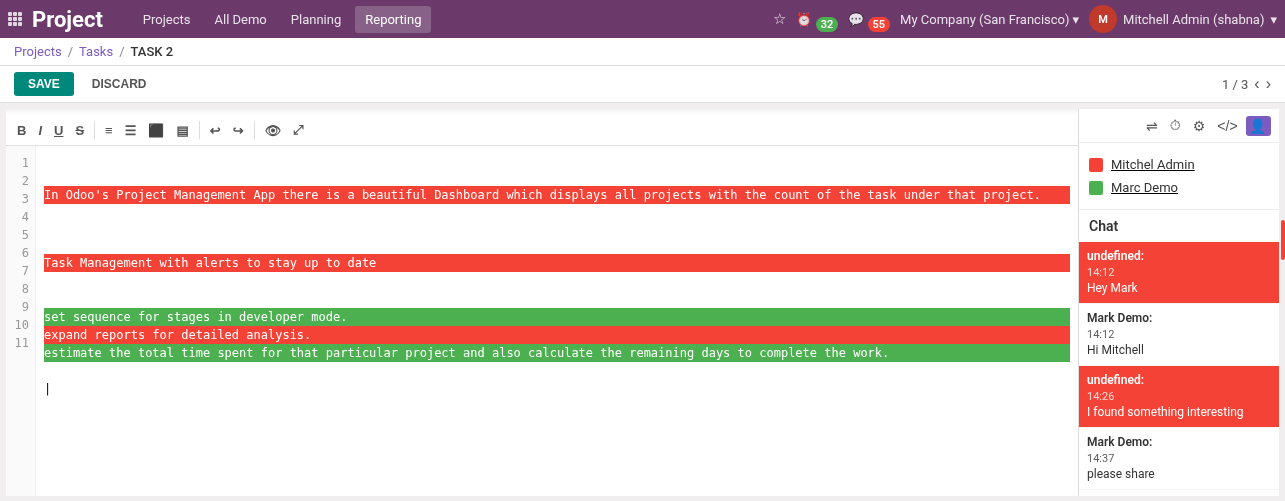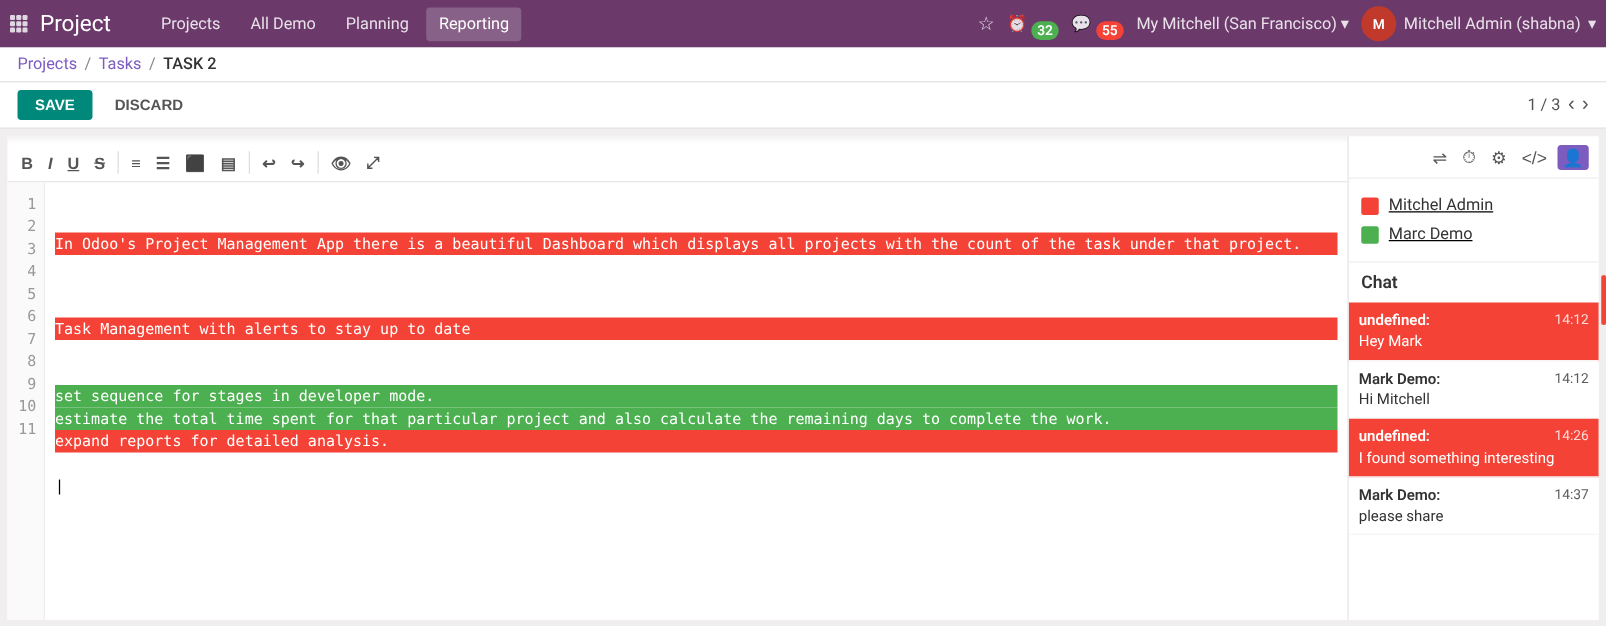--- a/index.html
+++ b/index.html
@@ -13,21 +13,21 @@
       height: 38px;
       padding: 0 8px;
       color: white;
     }
     .topnav-grid {
       width: 14px; height: 14px; margin-right: 10px;
       display: grid; grid-template-columns: repeat(3, 4px); gap: 1px;
     }
     .topnav-grid-cell { background: rgba(255,255,255,0.8); border-radius: 1px; }
     .topnav-appname {
-      font-size: 18px; font-weight: 400; margin-right: 30px; color: white;
+      font-size: 22px; font-weight: 700; margin-right: 30px; color: white;
     }
     .topnav-links {
       display: flex; gap: 4px; flex: 1;
     }
     .topnav-link {
       color: rgba(255,255,255,0.85); padding: 6px 10px; border-radius: 3px; cursor: pointer; font-size: 13px;
     }
     .topnav-link.active { background: rgba(255,255,255,0.2); color: white; }
     .topnav-right {
       display: flex; align-items: center; gap: 10px;
@@ -157,21 +157,21 @@
     
     .chat-section { flex: 1; overflow-y: auto; }
     .chat-header { font-size: 14px; font-weight: 600; padding: 8px 10px; color: #333; }
     .chat-msg {
       padding: 6px 8px; font-size: 12px; line-height: 1.4; border-bottom: 1px solid #f5f5f5;
     }
     .chat-msg.red-bg { background: #f44336; color: white; }
     .chat-msg.white-bg { background: white; color: #333; }
     .chat-msg.red2-bg { background: #f44336; color: white; }
     .chat-msg.white2-bg { background: white; color: #333; }
-    .chat-meta { display: flex; justify-content: space-between; align-items: flex-start; }
+    .chat-meta { display: flex; justify-content: space-between; align-items: flex-start; flex-direction: column; }
     .chat-sender { font-weight: 600; font-size: 12px; }
     .chat-time { font-size: 11px; opacity: 0.8; }
     .chat-text { font-size: 12px; }
 
     
     .red-scrollbar {
       width: 4px; background: #f44336; position: fixed; right: 0; top: 220px; height: 40px; border-radius: 2px;
     }
   </style>
 </head>
@@ -200,21 +200,21 @@
     <span class="topnav-icon">☆</span>
     <span class="badge-btn">
       <span>⏰</span>
       <span class="badge">32</span>
     </span>
     <span class="badge-btn">
       <span>💬</span>
       <span class="badge chat">55</span>
     </span>
     <span class="company-btn">
-      <span>My Mitchell (San Francisco)</span>
+      <span>My Company (San Francisco)</span>
       <span>▾</span>
     </span>
     <span class="user-btn">
       <span class="user-avatar">M</span>
       <span>Mitchell Admin (shabna)</span>
       <span>▾</span>
     </span>
   </div>
 </nav>
 
@@ -273,22 +273,22 @@
         <div>10</div>
         <div>11</div>
       </div>
       <div class="code-content">
         <div class="code-line highlight-red">In Odoo's Project Management App there is a beautiful Dashboard which displays all projects with the count of the task under that project.</div>
         <div class="code-line">&nbsp;</div>
         <div class="code-line highlight-red">Task Management with alerts to stay up to date</div>
         <div class="code-line">&nbsp;</div>
         <div class="code-line">&nbsp;</div>
         <div class="code-line highlight-green-text">set sequence for stages in developer mode.</div>
+        <div class="code-line highlight-red-partial">expand reports for detailed analysis.</div>
         <div class="code-line highlight-green-text">estimate the total time spent for that particular project and also calculate the remaining days to complete the work.</div>
-        <div class="code-line highlight-red-partial">expand reports for detailed analysis.</div>
         <div class="code-line">&nbsp;</div>
         <div class="code-line">|</div>
         <div class="code-line">&nbsp;</div>
       </div>
     </div>
   </div>
 
   <div class="right-panel">
 
     <div class="rpanel-toolbar">

